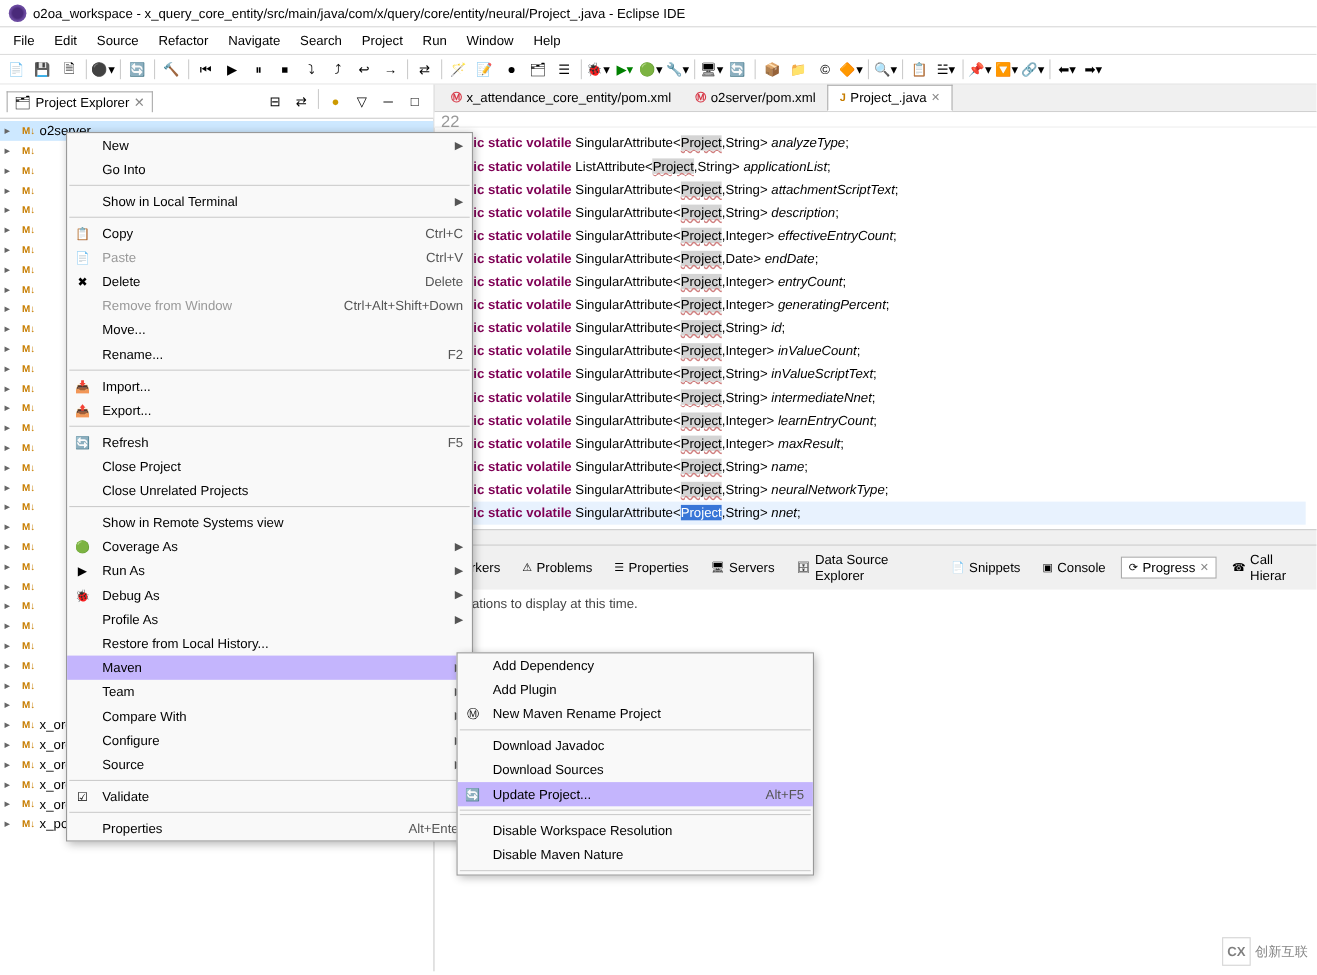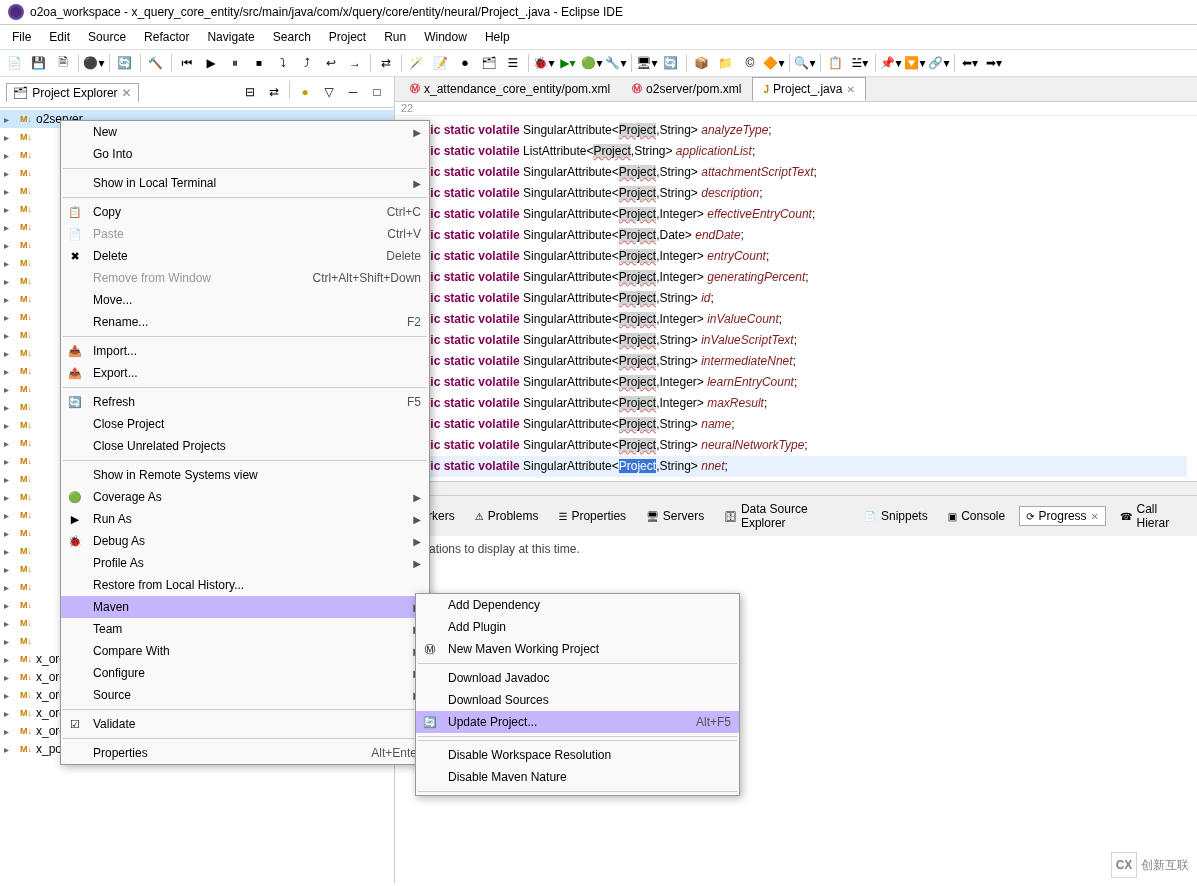--- a/index.html
+++ b/index.html
@@ -29,29 +29,29 @@
 .menu-item .arrow { margin-left:auto; color:#555; font-size:10px; }
 .menu-item .micon { position:absolute; left:6px; width:16px; height:16px; display:flex; align-items:center; justify-content:center; font-size:11px; }
 .menu-sep { height:1px; background:#ccc; margin:3px 2px; }
 .submenu { left:415px; top:593px; min-width:325px; }
 .editor-area { flex:1; display:flex; flex-direction:column; }
 .editor-tabs { display:flex; background:#f0f0f0; border-bottom:1px solid #ccc; padding-left:4px; }
 .etab { padding:4px 10px; display:flex; align-items:center; gap:4px; border:1px solid transparent; cursor:pointer; }
 .etab.active { background:#fff; border:1px solid #aaa; border-bottom:1px solid #fff; }
 .etab .close { color:#888; font-size:10px; }
 .ruler { height:14px; background:#fff; border-bottom:1px solid #eee; position:relative; }
-.ruler span { position:absolute; left:6px; top:0; font-size:11px; color:#999;text-align:right; }
+.ruler span { position:absolute; left:6px; top:0; font-size:15px; color:#999;text-align:right; }
 .code { padding:4px 10px; font-family:Consolas,monospace; font-size:13px; line-height:21px; white-space:nowrap; overflow:hidden; }
 .code-line.hl { background:#e8f2fe; }
 .kw { color:#7f0055; font-weight:bold; }
 .type { color:#000; }
 .wavy { text-decoration:underline wavy #d08080; }
 .hl-proj { background:#d4d4d4; }
 .hl-proj-sel { background:#3875d7; color:#fff; }
-.field { color:#7f1d1d; font-style:italic; }
+.field { color:#000000; font-style:italic; }
 .punct { color:#000; }
 .bottom-tabs { display:flex; background:#f0f0f0; border-top:1px solid #ccc; padding:4px; gap:8px; align-items:center; }
 .btab { padding:2px 6px; display:flex; align-items:center; gap:4px; cursor:pointer; }
 .btab.active { background:#fff; border:1px solid #aaa; }
 .bottom-content { padding:6px 10px; color:#444; }
 .watermark { position:absolute; right:8px; bottom:8px; opacity:0.5; font-size:11px; display:flex; align-items:center; gap:4px; }
 .watermark .wlogo { width:26px; height:26px; border:1px solid #aaa; border-radius:0; display:flex; align-items:center; justify-content:center; font-weight:bold; }
 </style>
 </head>
 <body>
@@ -584,21 +584,21 @@
 
 <div class="context-menu submenu" id="ctx2">
     <div class="menu-item">
       <span>Add Dependency</span>
     </div>
     <div class="menu-item">
       <span>Add Plugin</span>
     </div>
     <div class="menu-item">
       <span class="micon">Ⓜ</span>
-      <span>New Maven Working Project</span>
+      <span>New Maven Rename Project</span>
     </div>
     <div class="menu-sep"></div>
     <div class="menu-item">
       <span>Download Javadoc</span>
     </div>
     <div class="menu-item">
       <span>Download Sources</span>
     </div>
     <div class="menu-item highlighted">
       <span class="micon">🔄</span>

